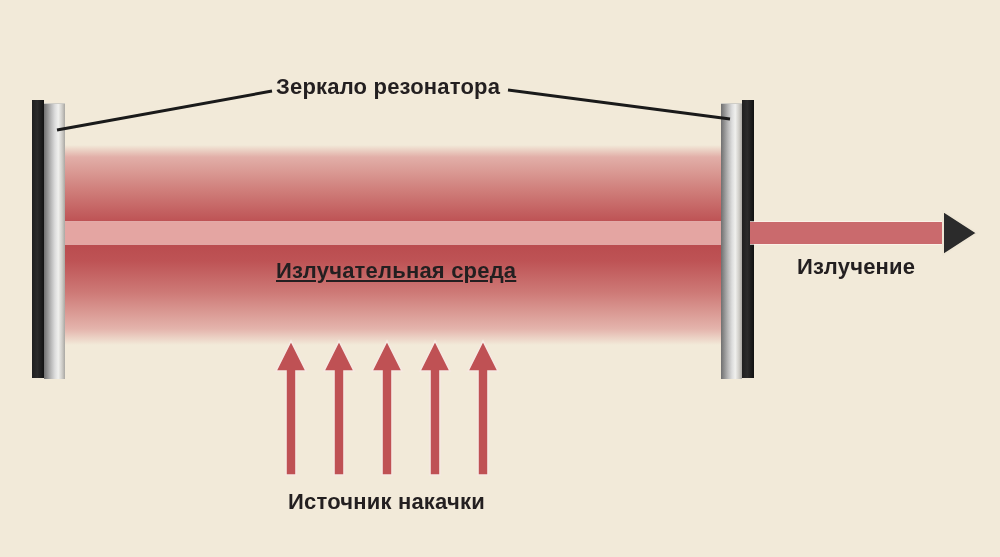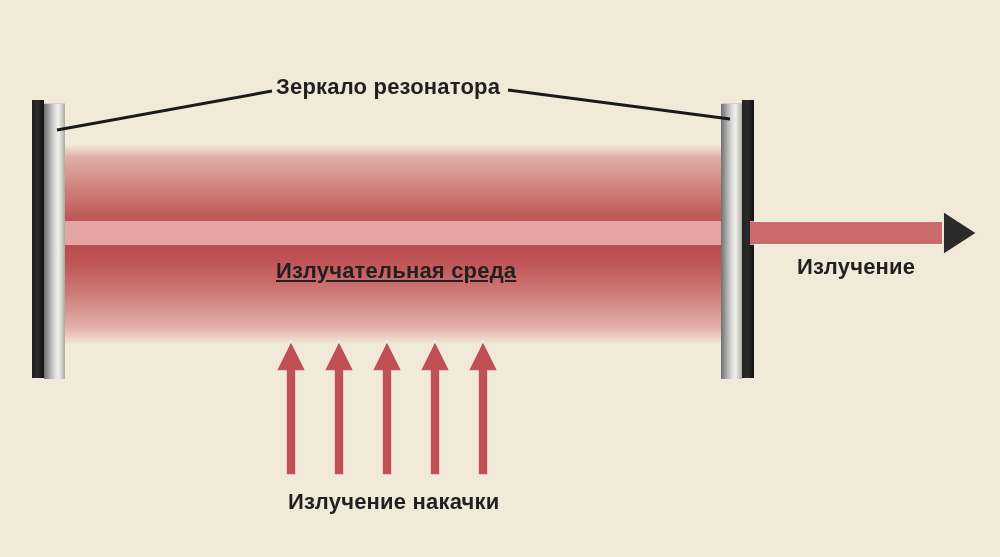--- a/index.html
+++ b/index.html
@@ -166,15 +166,15 @@
   </svg>
 
   <svg class="leaders" viewBox="0 0 1000 557" xmlns="http://www.w3.org/2000/svg">
     <line x1="57" y1="130" x2="272" y2="91" stroke="#1a1a1a" stroke-width="3"></line>
     <line x1="508" y1="90" x2="730" y2="119" stroke="#1a1a1a" stroke-width="3"></line>
   </svg>
 
   <div class="label" id="label-mirror">Зеркало резонатора</div>
   <div class="label" id="label-medium">Излучательная среда</div>
   <div class="label" id="label-emission">Излучение</div>
-  <div class="label" id="label-pump">Излучение накачки</div>
+  <div class="label" id="label-pump">Источник накачки</div>
 
 </div>
 
 </body></html>

